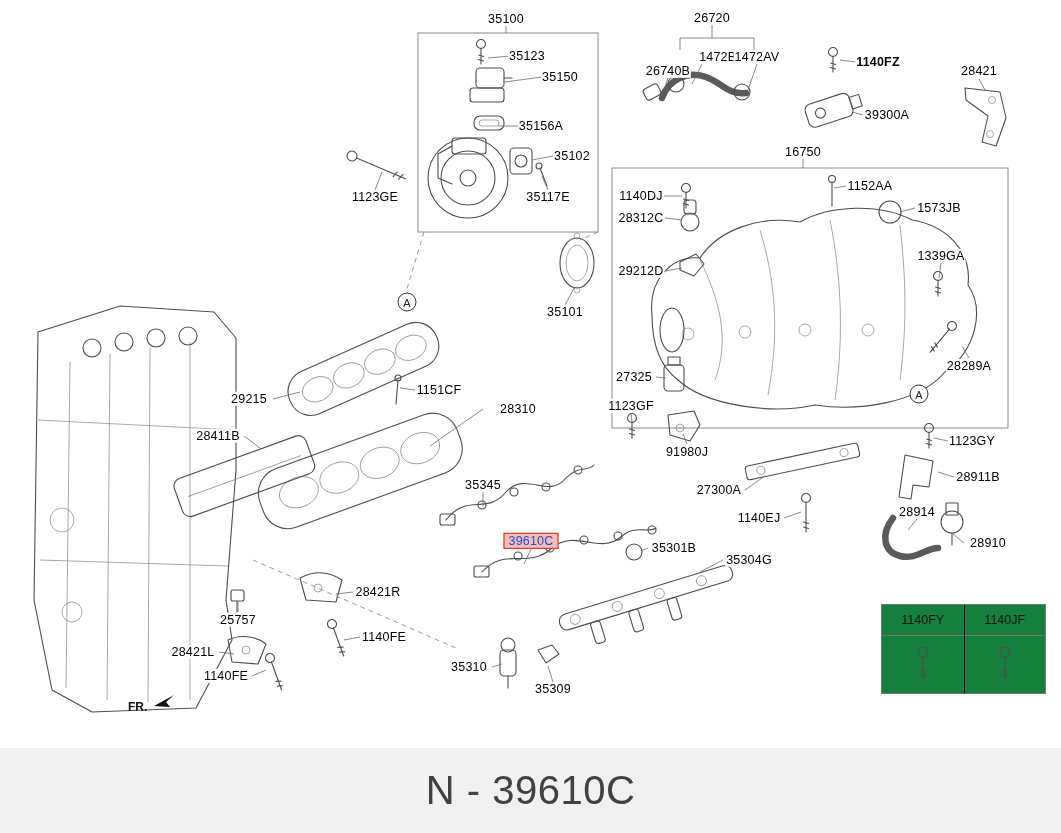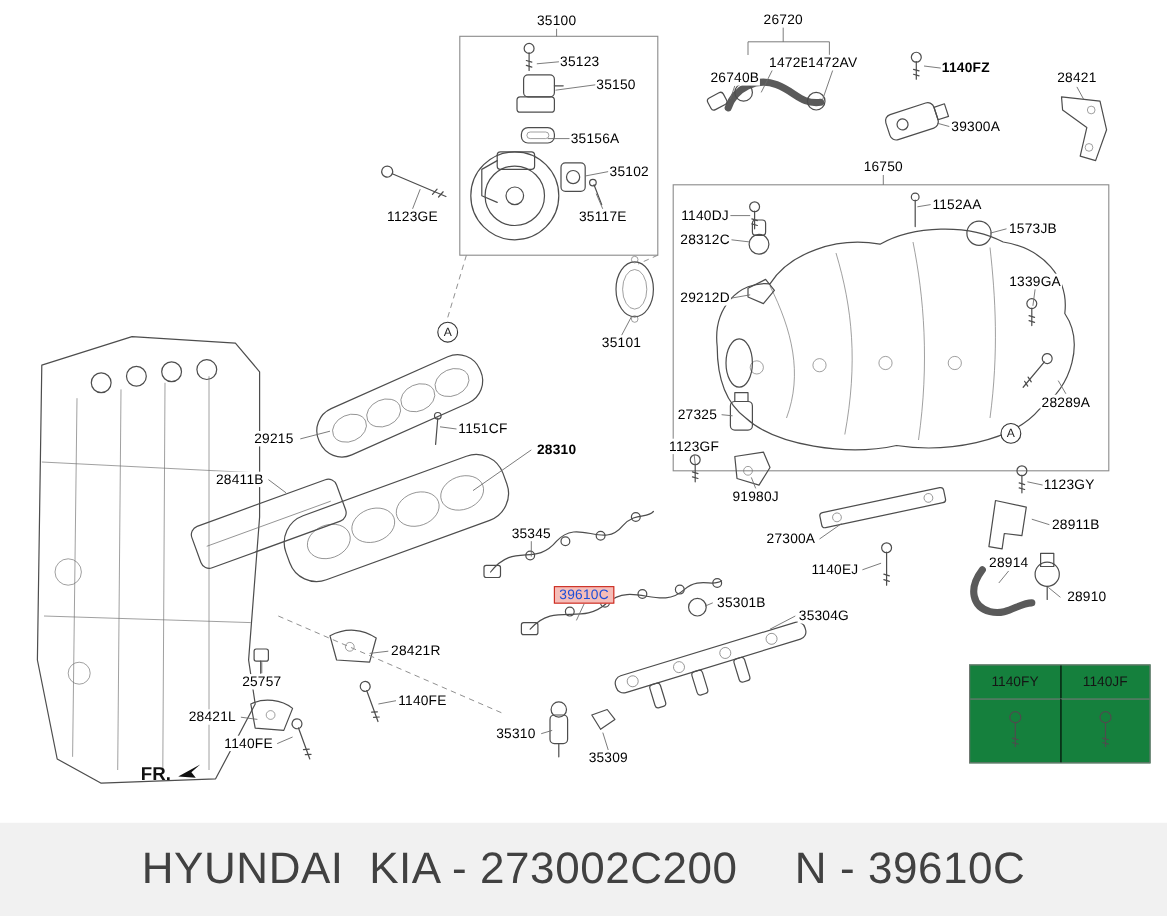--- a/index.html
+++ b/index.html
@@ -30,21 +30,21 @@
     padding:0 4px; color:#1d4ed8;
   }
   .marker-a {
     position:absolute; transform:translate(-50%,-50%);
     width:19px; height:19px; border:1.3px solid #333; border-radius:50%;
     display:flex; align-items:center; justify-content:center;
     font-size:11px; color:#222; background:#fff;
   }
 
   #fr { position:absolute; left:128px; top:694px; display:flex; align-items:flex-end; gap:5px; }
-  #fr .fr-text { font-weight:bold; font-size:17px; color:#111; }
+  #fr .fr-text { font-weight:bold; font-size:12px; color:#111; }
   #fr svg { margin-bottom:6px; }
 
   #ref-table {
     position:absolute; left:881px; top:604px; width:165px; height:90px;
     border:1px solid #777; background:#15803d;
     display:grid; grid-template-columns:1fr 1fr; grid-template-rows:30px 1fr;
   }
   .rt-cell { display:flex; align-items:center; justify-content:center; font-size:12.5px; color:#151515; }
   .rt-cell.c2 { border-left:1px solid #000000; }
   .rt-cell.r2 { border-top:1px solid #777; }
@@ -346,21 +346,21 @@
       <div class="part-label" style="left: 641px; top: 196px;">1140DJ</div>
       <div class="part-label" style="left: 641px; top: 218px;">28312C</div>
       <div class="part-label" style="left: 870px; top: 186px;">1152AA</div>
       <div class="part-label" style="left: 939px; top: 208px;">1573JB</div>
       <div class="part-label" style="left: 941px; top: 256px;">1339GA</div>
       <div class="part-label" style="left: 641px; top: 271px;">29212D</div>
       <div class="part-label" style="left: 565px; top: 312px;">35101</div>
       <div class="part-label" style="left: 969px; top: 366px;">28289A</div>
       <div class="part-label" style="left: 249px; top: 399px;">29215</div>
       <div class="part-label" style="left: 439px; top: 390px;">1151CF</div>
-      <div class="part-label" style="left: 506px; top: 409px; font-weight: bold;">28310</div>
+      <div class="part-label" style="left: 518px; top: 409px;">28310</div>
       <div class="part-label" style="left: 634px; top: 377px; text-align: center;">27325</div>
       <div class="part-label" style="left: 631px; top: 406px;">1123GF</div>
       <div class="part-label" style="left: 687px; top: 452px;">91980J</div>
       <div class="part-label" style="left: 218px; top: 436px;">28411B</div>
       <div class="part-label" style="left: 483px; top: 485px;">35345</div>
       <div class="part-label" style="left: 719px; top: 490px;">27300A</div>
       <div class="part-label" style="left: 972px; top: 441px;">1123GY</div>
       <div class="part-label" style="left: 978px; top: 477px;">28911B</div>
       <div class="part-label" style="left: 917px; top: 512px;">28914</div>
       <div class="part-label" style="left: 988px; top: 543px;">28910</div>
@@ -403,15 +403,14 @@
         <line x1="9" y1="12" x2="9" y2="34" stroke="#4d4d4d" stroke-width="1.1"></line>
         <line x1="6" y1="26" x2="12" y2="27.5" stroke="#4d4d4d" stroke-width="1.1"></line>
         <line x1="6" y1="30" x2="12" y2="31.5" stroke="#4d4d4d" stroke-width="1.1"></line>
       </svg>
     </div>
   </div>
 
 </div>
 
 <div id="footer">
-  <span>HYUNDAI  KIA - 273002C200</span>
   <span>N - 39610C</span>
 </div>
 
 </body></html>

